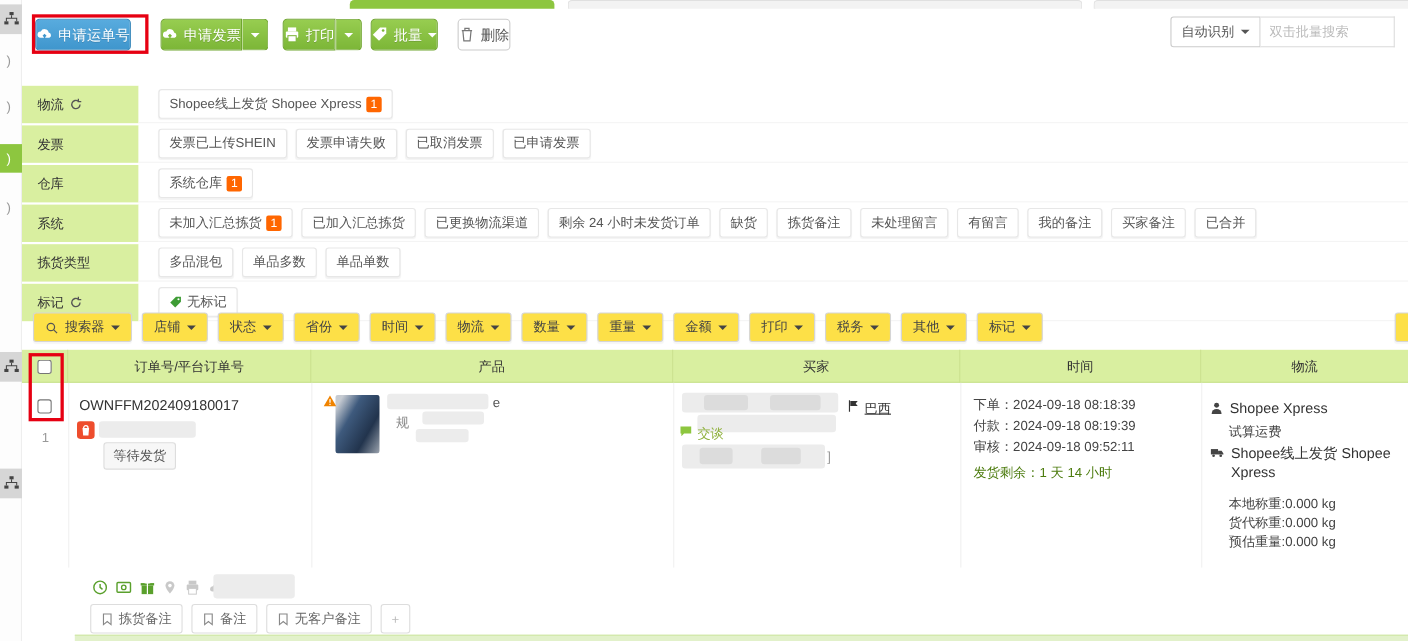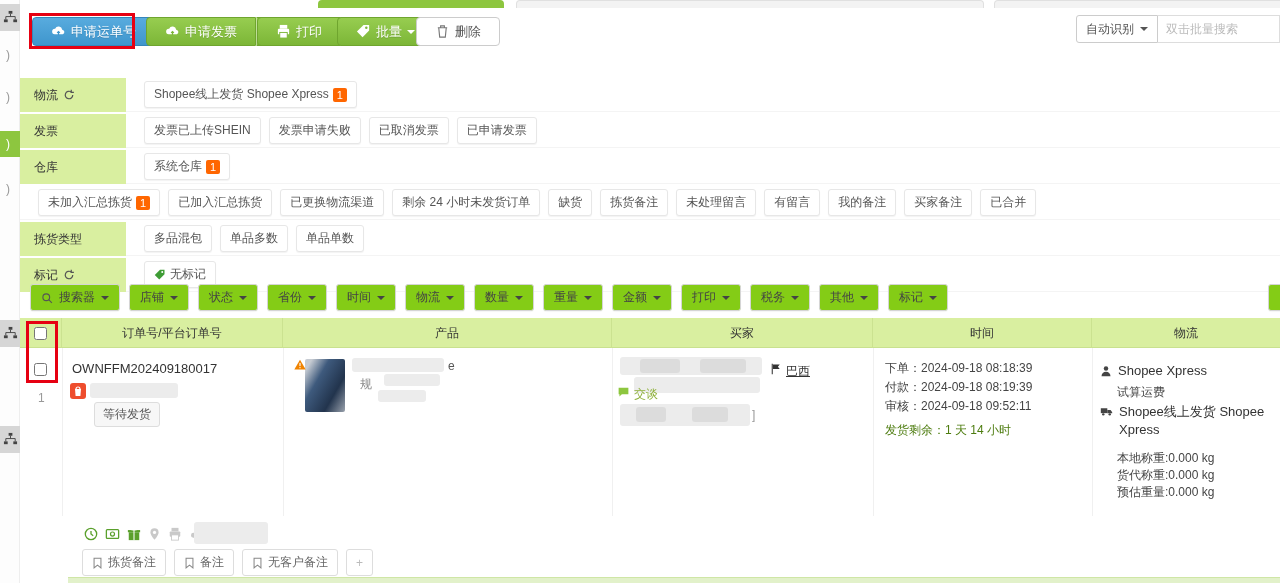--- a/index.html
+++ b/index.html
@@ -12,49 +12,49 @@
   .tab-active { left:318px; width:186px; background:#8dc63f; }
   .tab-idle { background:#f3f3f3; border:1px solid #e0e0e0; border-bottom:none; }
 
   
   .side-strip { position:absolute; left:0; top:0; width:20px; height:583px; background:#fdfdfd; border-right:1px solid #eee; }
   .side-box { position:absolute; left:0; width:20px; height:27px; background:#d6d6d6; display:flex; align-items:center; justify-content:center; }
   .side-frag { position:absolute; left:6px; color:#999; font-size:12px; }
   .side-green { position:absolute; left:0; width:20px; height:26px; background:#8dc63f; color:#fff; font-size:12px; line-height:26px; text-indent:6px; }
 
   
-  .btn { display:inline-flex; align-items:center; gap:5px; height:29px; padding:0 18px; border-radius:4px; font-size:13px; cursor:pointer; border:1px solid #ccc; background:#fff; color:#555; }
+  .btn { display:inline-flex; align-items:center; gap:5px; height:29px; padding:0 0; border-radius:4px; font-size:13px; cursor:pointer; border:1px solid #ccc; background:#fff; color:#555; }
   .btn-green { background:linear-gradient(#97cd50,#7cb637); border-color:#6fa52e; color:#fff; text-shadow:0 1px 0 rgba(0,0,0,.15); }
   .btn-blue  { background:linear-gradient(#58abde,#3f96cd); border-color:#3586ba; color:#fff; text-shadow:0 1px 0 rgba(0,0,0,.15); }
   .btn-group { display:inline-flex; }
   .btn-group .main { border-radius:4px 0 0 4px;font-family:Liberation Mono, monospace; }
   .btn-group .drop { border-radius:0 4px 4px 0; border-left:1px solid rgba(255,255,255,.45); width:24px; justify-content:center; padding:0; }
   .caret { width:0; height:0; border-left:4px solid transparent; border-right:4px solid transparent; border-top:4px solid currentColor; display:inline-block; }
   .hl-red { position:absolute; border:3px solid #e60012; z-index:30; pointer-events:none; }
 
   .toolbar { position:absolute; left:20px; top:13px; right:0; height:36px; }
-  .toolbar-right { position:absolute; right:0; top:2px; display:flex; }
+  .toolbar-right { position:absolute; right:12px; top:2px; display:flex; }
   .autodetect { height:28px; border:1px solid #ccc; border-radius:3px 0 0 3px; background:#fff; display:inline-flex; align-items:center; gap:6px; padding:0 9px; color:#555; font-size:12px; }
   .batch-search { height:28px; width:122px; border:1px solid #ddd; border-left:none; padding:0 8px; font-size:12px; color:#555; outline:none; }
   .batch-search::placeholder { color:#bbb; }
 
   
   .notice { position:absolute; left:20px; top:52px; width:1260px; height:21px; background:#faf8ec; display:flex; align-items:center; gap:6px; padding-left:12px; color:#444; font-size:12px; }
 
   
   .filter-panel { position:absolute; left:20px; top:78px; width:1260px; }
   .frow { display:flex; align-items:stretch; border-bottom:2px solid #fff; min-height:33px; }
   .flabel { width:106px; background:#d9efa0; display:flex; align-items:center; gap:5px; padding-left:14px; color:#333; font-size:12px; flex:0 0 106px; }
   .fchips { flex:1; background:#fff; display:flex; align-items:center; flex-wrap:wrap; padding:3px 0 3px 18px; border-bottom:1px solid #f4f4f4; }
   .chip { display:inline-flex; align-items:center; gap:4px; background:#fff; border:1px solid #e7e7e7; border-radius:3px; padding:4px 9px; margin-right:8px; color:#555; font-size:12px; box-shadow:0 1px 1px rgba(0,0,0,.05); cursor:pointer; }
   .badge { background:#f60; color:#fff; border-radius:2px; font-size:11px; line-height:14px; padding:0 4px; }
 
   
   .filter-bar { position:absolute; left:30px; top:284px; display:flex; gap:9px; }
-  .fbtn { display:inline-flex; align-items:center; gap:6px; height:27px; padding:0 10px; border:1px solid #d5d5d5; border-radius:3px; background:#84cc16; color:#444; font-size:12px; cursor:pointer; box-shadow:0 1px 1px rgba(0,0,0,.04); }
+  .fbtn { display:inline-flex; align-items:center; gap:6px; height:27px; padding:0 10px; border:1px solid #d5d5d5; border-radius:3px; background:#fde047; color:#444; font-size:12px; cursor:pointer; box-shadow:0 1px 1px rgba(0,0,0,.04); }
   .fbtn-refresh { position:absolute; left:1268px; top:284px; }
 
   
   .thead { position:absolute; left:20px; top:318px; width:1260px; height:30px; background:#d9efa0; border-bottom:1px solid #c9e18f; }
   .th { position:absolute; top:0; height:30px; display:flex; align-items:center; justify-content:center; font-size:12px; color:#333; border-right:1px solid #cbe290; }
   .vline { position:absolute; top:348px; height:168px; border-right:1px solid #f0f0f0; width:0; }
   .redact { background:#ececec; border-radius:3px; position:absolute; }
   .redact-dark { background:#dcdcdc; border-radius:3px; position:absolute; }
   .statchip { display:inline-block; border:1px solid #ddd; background:#f7f7f7; border-radius:3px; padding:3px 8px; color:#555; font-size:12px; }
   .greenlink { color:#8fb13c; cursor:pointer; }
@@ -210,20 +210,23 @@
           <span>仓库</span>
         </div>
       <div class="fchips">
         <span class="chip">
             <span>系统仓库</span>
             <span class="badge">1</span>
           </span>
       </div>
     </div>
     <div class="frow">
+      <div class="flabel">
+          <span>系统</span>
+        </div>
       <div class="fchips">
         <span class="chip">
             <span>未加入汇总拣货</span>
             <span class="badge">1</span>
           </span>
         <span class="chip">
             <span>已加入汇总拣货</span>
           </span>
         <span class="chip">
             <span>已更换物流渠道</span>

